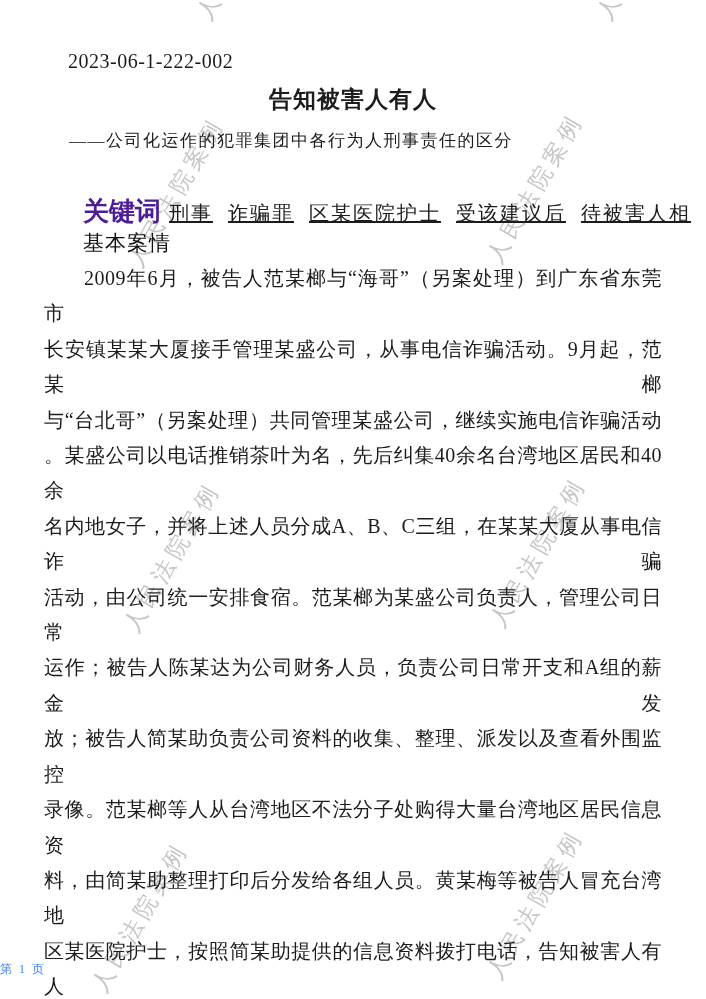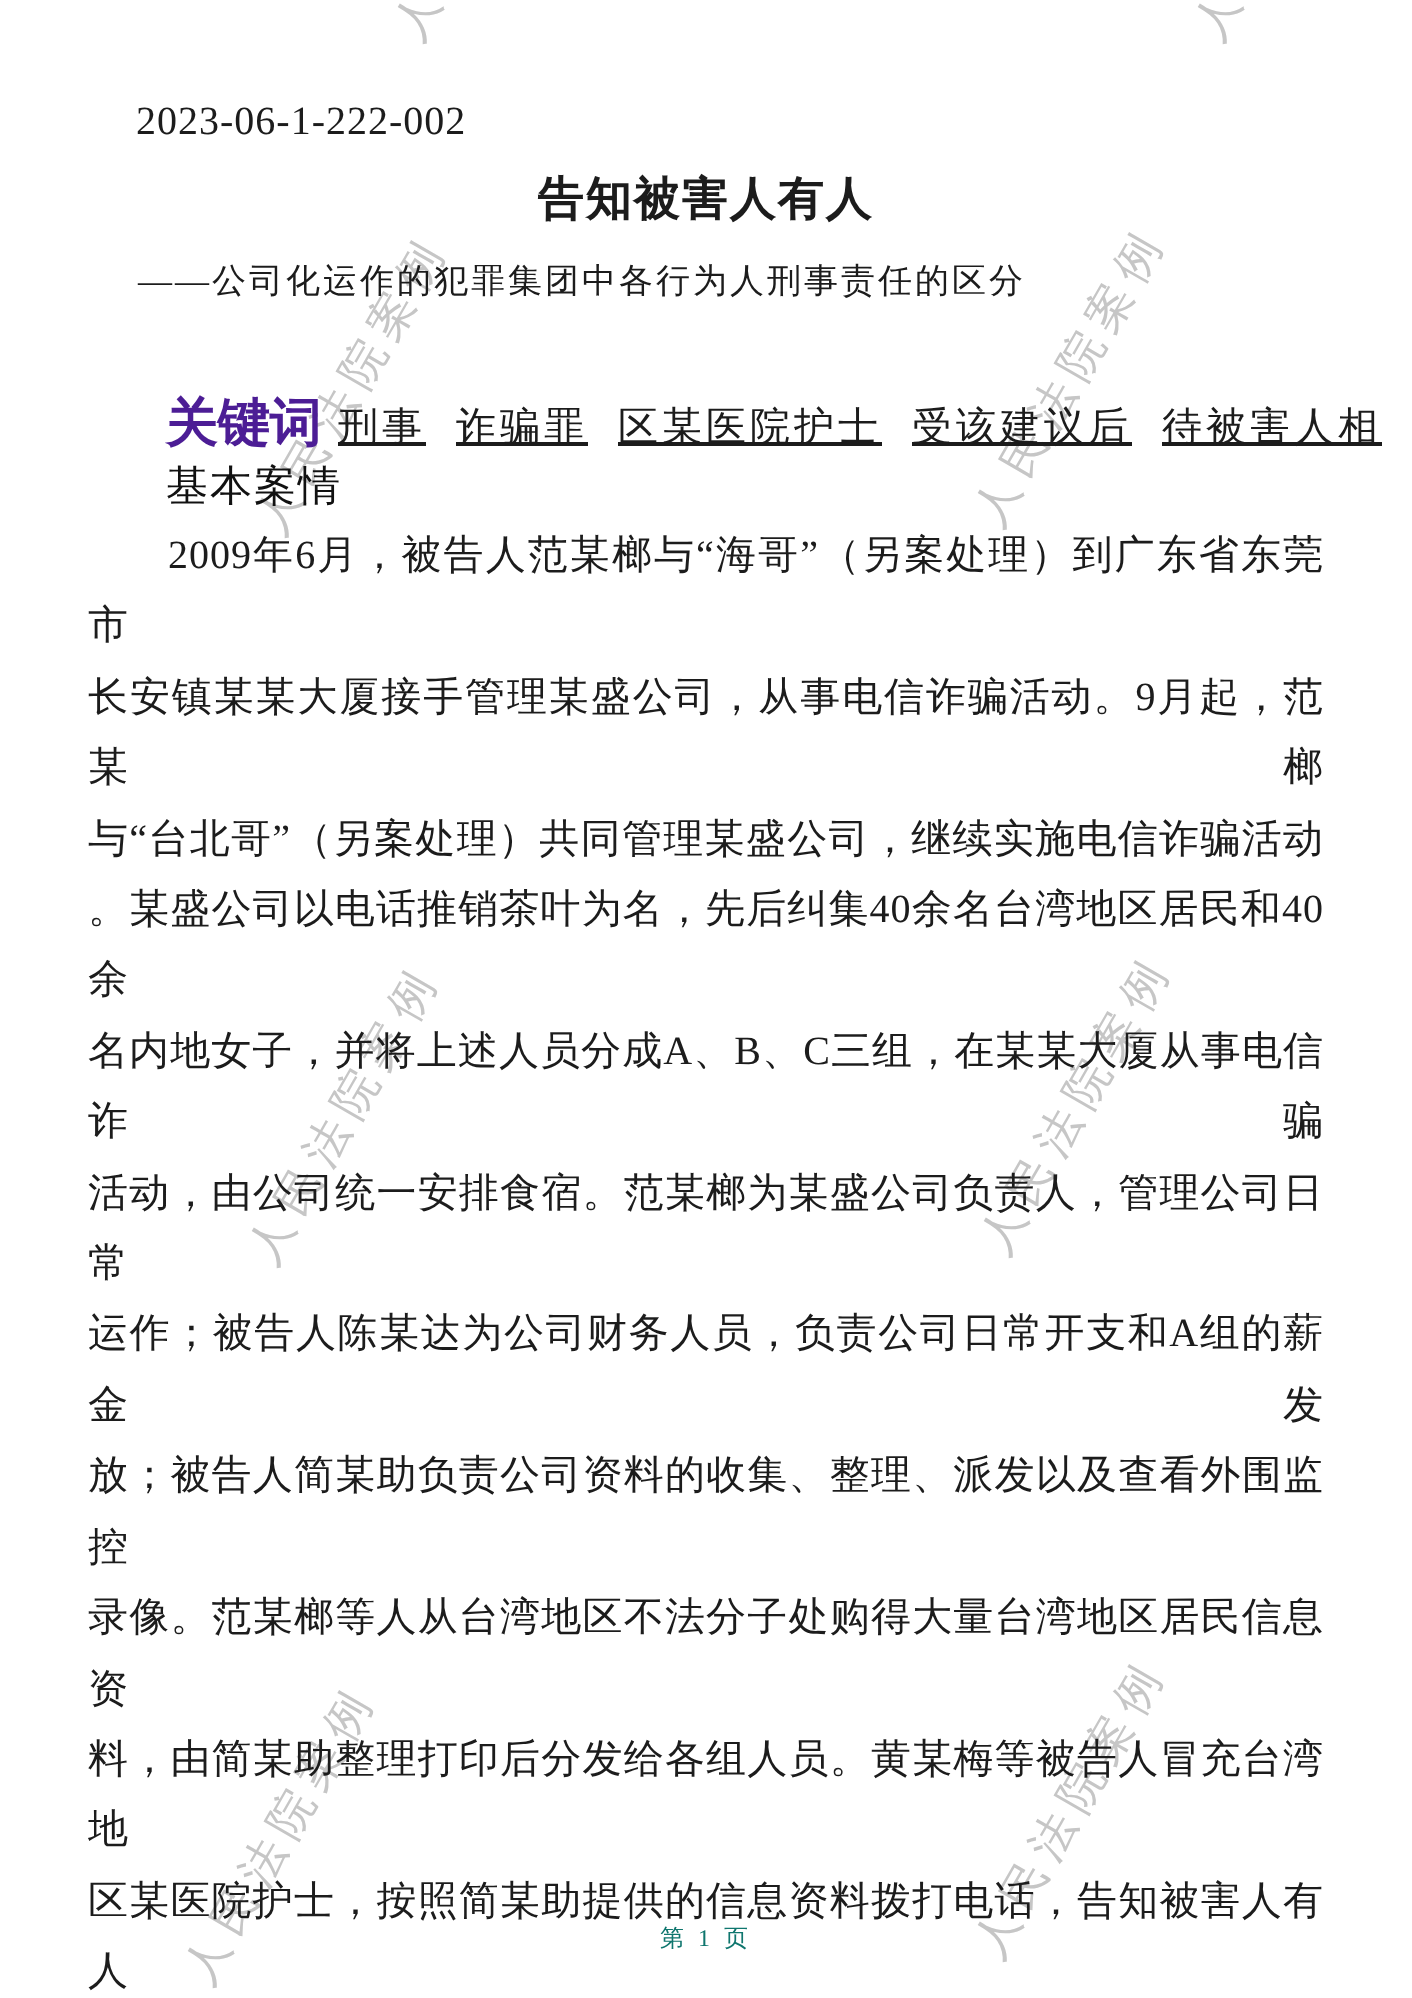--- a/index.html
+++ b/index.html
@@ -110,23 +110,23 @@
     text-align-last: justify;
     text-justify: inter-character;
     text-indent: 2em;
     letter-spacing: 0.5px;
   }
   #page-footer {
     position: absolute;
     left: 0;
     top: 961px;
     width: 706px;
-    text-align: center;
+    text-align: left;
     font-size: 12px;
-    color: #0f766e;
+    color: #3b82f6;
     letter-spacing: 2px;
   }
 </style>
 </head>
 <body>
 
 <div id="page">
 
   <div class="watermark w1">人民法院案例</div>
   <div class="watermark w2">人民法院案例</div>

